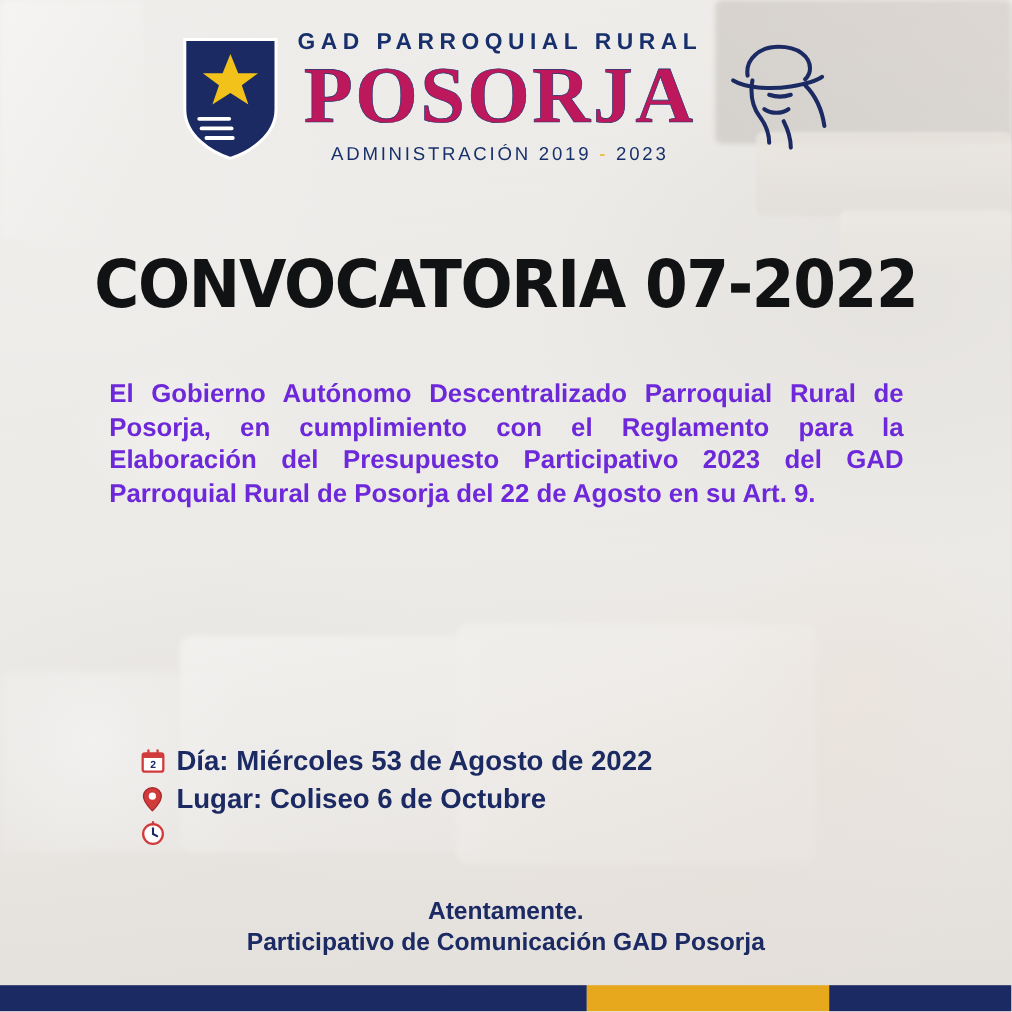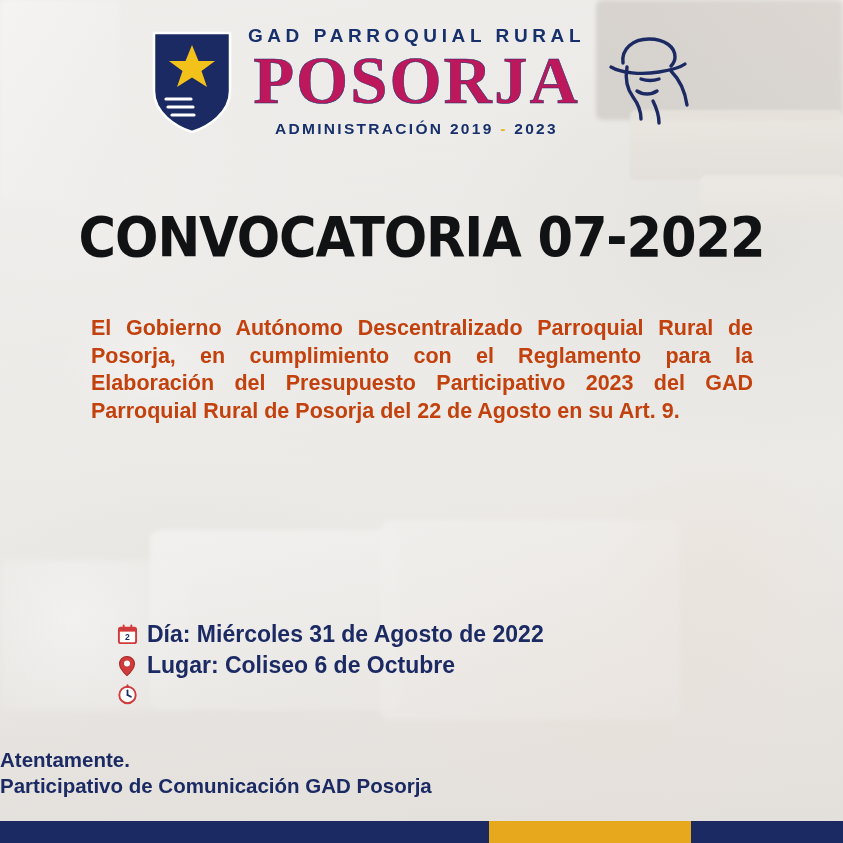--- a/index.html
+++ b/index.html
@@ -50,21 +50,21 @@
   .logo-kicker {
     font-size: 19px; font-weight: bold; letter-spacing: 4.6px;
     color: #17306b;
   }
   .logo-main {
     font-size: 67px; font-weight: bold; letter-spacing: 2px;
     color: #be185d; margin-top: 2px; font-family: Liberation Serif, serif;
     -webkit-text-stroke: 0.5px #17306b;
   }
   .logo-sub {
-    font-size: 15.5px; font-weight: bold; letter-spacing: 2.3px;
+    font-size: 15.5px; font-weight: normal; letter-spacing: 2.3px;
     color: #17306b; margin-top: 7px;
   }
   .logo-sub .dash { color: #e8b51e; }
   .face { width: 100px; height: 108px; flex: none; margin-left: 2px; }
 
   
   .title {
     position: absolute; left: 0; right: 0; top: 205px;
     text-align: center;
     font-size: 55px;
@@ -79,41 +79,41 @@
   .body-block {
     position: absolute; left: 91px; width: 662px; top: 315px;
     color: #1b2a63;
   }
   p.para {
     font-size: 21.5px;
     font-weight: bold;
     line-height: 27.5px;
     text-align: justify;
     text-justify: inter-word;
-    color: #c2410c;
+    color: #6d28d9;
     margin-bottom: 19px;
   }
   p.para.last-left { text-align: left; }
 
   
   .details {
     position: absolute; left: 116px; top: 620px;
     color: #1b2a63;
   }
   .detail-row {
     display: flex; align-items: center; gap: 9px;
     font-size: 23px; font-weight: bold; line-height: 29px;
     margin-bottom: 2px;
   }
   .detail-icon { width: 22px; height: 24px; flex: none; display: flex; align-items: center; justify-content: center; }
 
   
   .footer {
     position: absolute; left: 0; right: 0; bottom: 44px;
-    text-align: left;
+    text-align: center;
     color: #1b2a63;
     font-size: 20.5px; font-weight: bold; line-height: 26px;
   }
 
   
   .bottom-bar { position: absolute; left: 0; right: 0; bottom: 0; height: 22px; display: flex; }
   .bar-navy { width: 58%; background: #1b2a63; }
   .bar-gold { width: 24%; background: #e8a81e; }
   .bar-navy2 { width: 18%; background: #1b2a63; }
 </style>
@@ -181,21 +181,21 @@
     <div class="detail-row">
       <span class="detail-icon">
         <svg viewBox="0 0 22 22" width="21" height="21">
           <rect x="2" y="4" width="18" height="16" rx="2" fill="#ffffff" stroke="#d13b3b" stroke-width="2"></rect>
           <rect x="2" y="4" width="18" height="4" fill="#d13b3b"></rect>
           <line x1="7" y1="1.5" x2="7" y2="5.5" stroke="#d13b3b" stroke-width="2" stroke-linecap="round"></line>
           <line x1="15" y1="1.5" x2="15" y2="5.5" stroke="#d13b3b" stroke-width="2" stroke-linecap="round"></line>
           <text x="11" y="17" font-size="9" text-anchor="middle" fill="#1b2a63" font-family="Liberation Sans, sans-serif">2</text>
         </svg>
       </span>
-      <span>Día: Miércoles 31 de Agosto de 2022</span>
+      <span>Día: Miércoles 53 de Agosto de 2022</span>
     </div>
 
     <div class="detail-row">
       <span class="detail-icon">
         <svg viewBox="0 0 22 24" width="20" height="22">
           <path d="M11 1.5 C6.3 1.5 2.8 5 2.8 9.4 C2.8 15 11 22.5 11 22.5 C11 22.5 19.2 15 19.2 9.4 C19.2 5 15.7 1.5 11 1.5 Z" fill="#d13b3b" stroke="#a62a2a" stroke-width="1.2"></path>
           <circle cx="11" cy="9.2" r="3.3" fill="#ffffff"></circle>
         </svg>
       </span>
       <span>Lugar: Coliseo 6 de Octubre</span>

